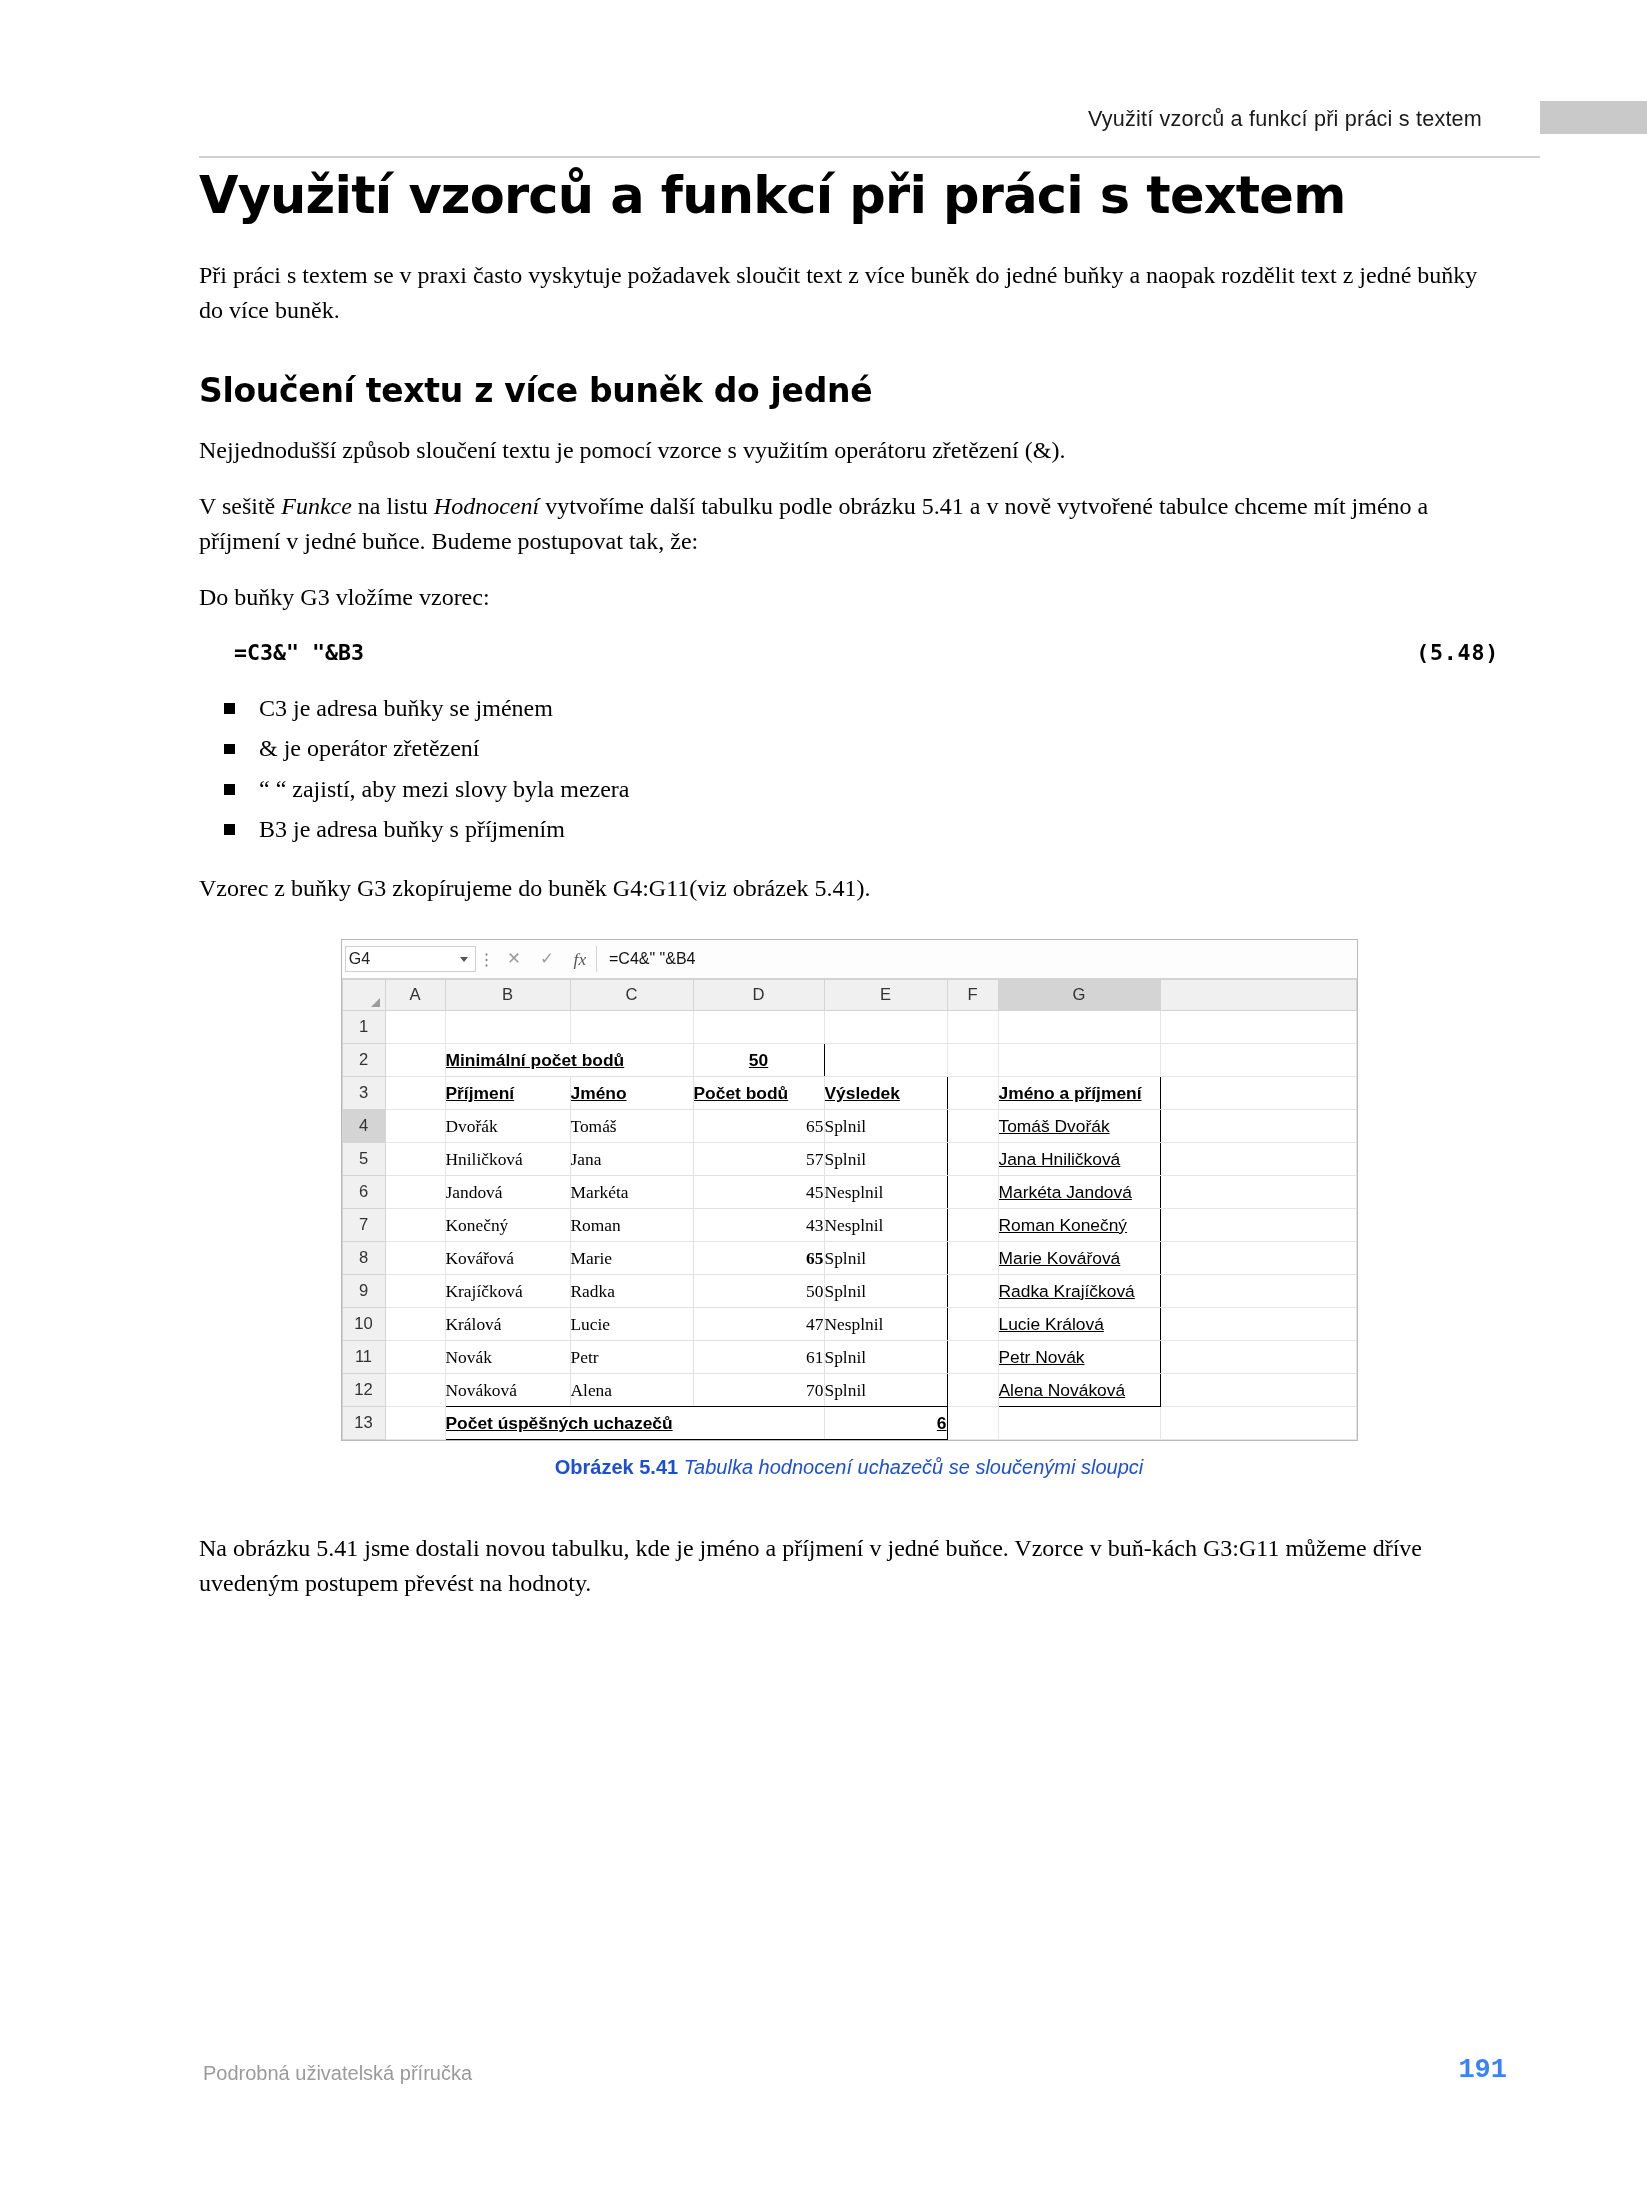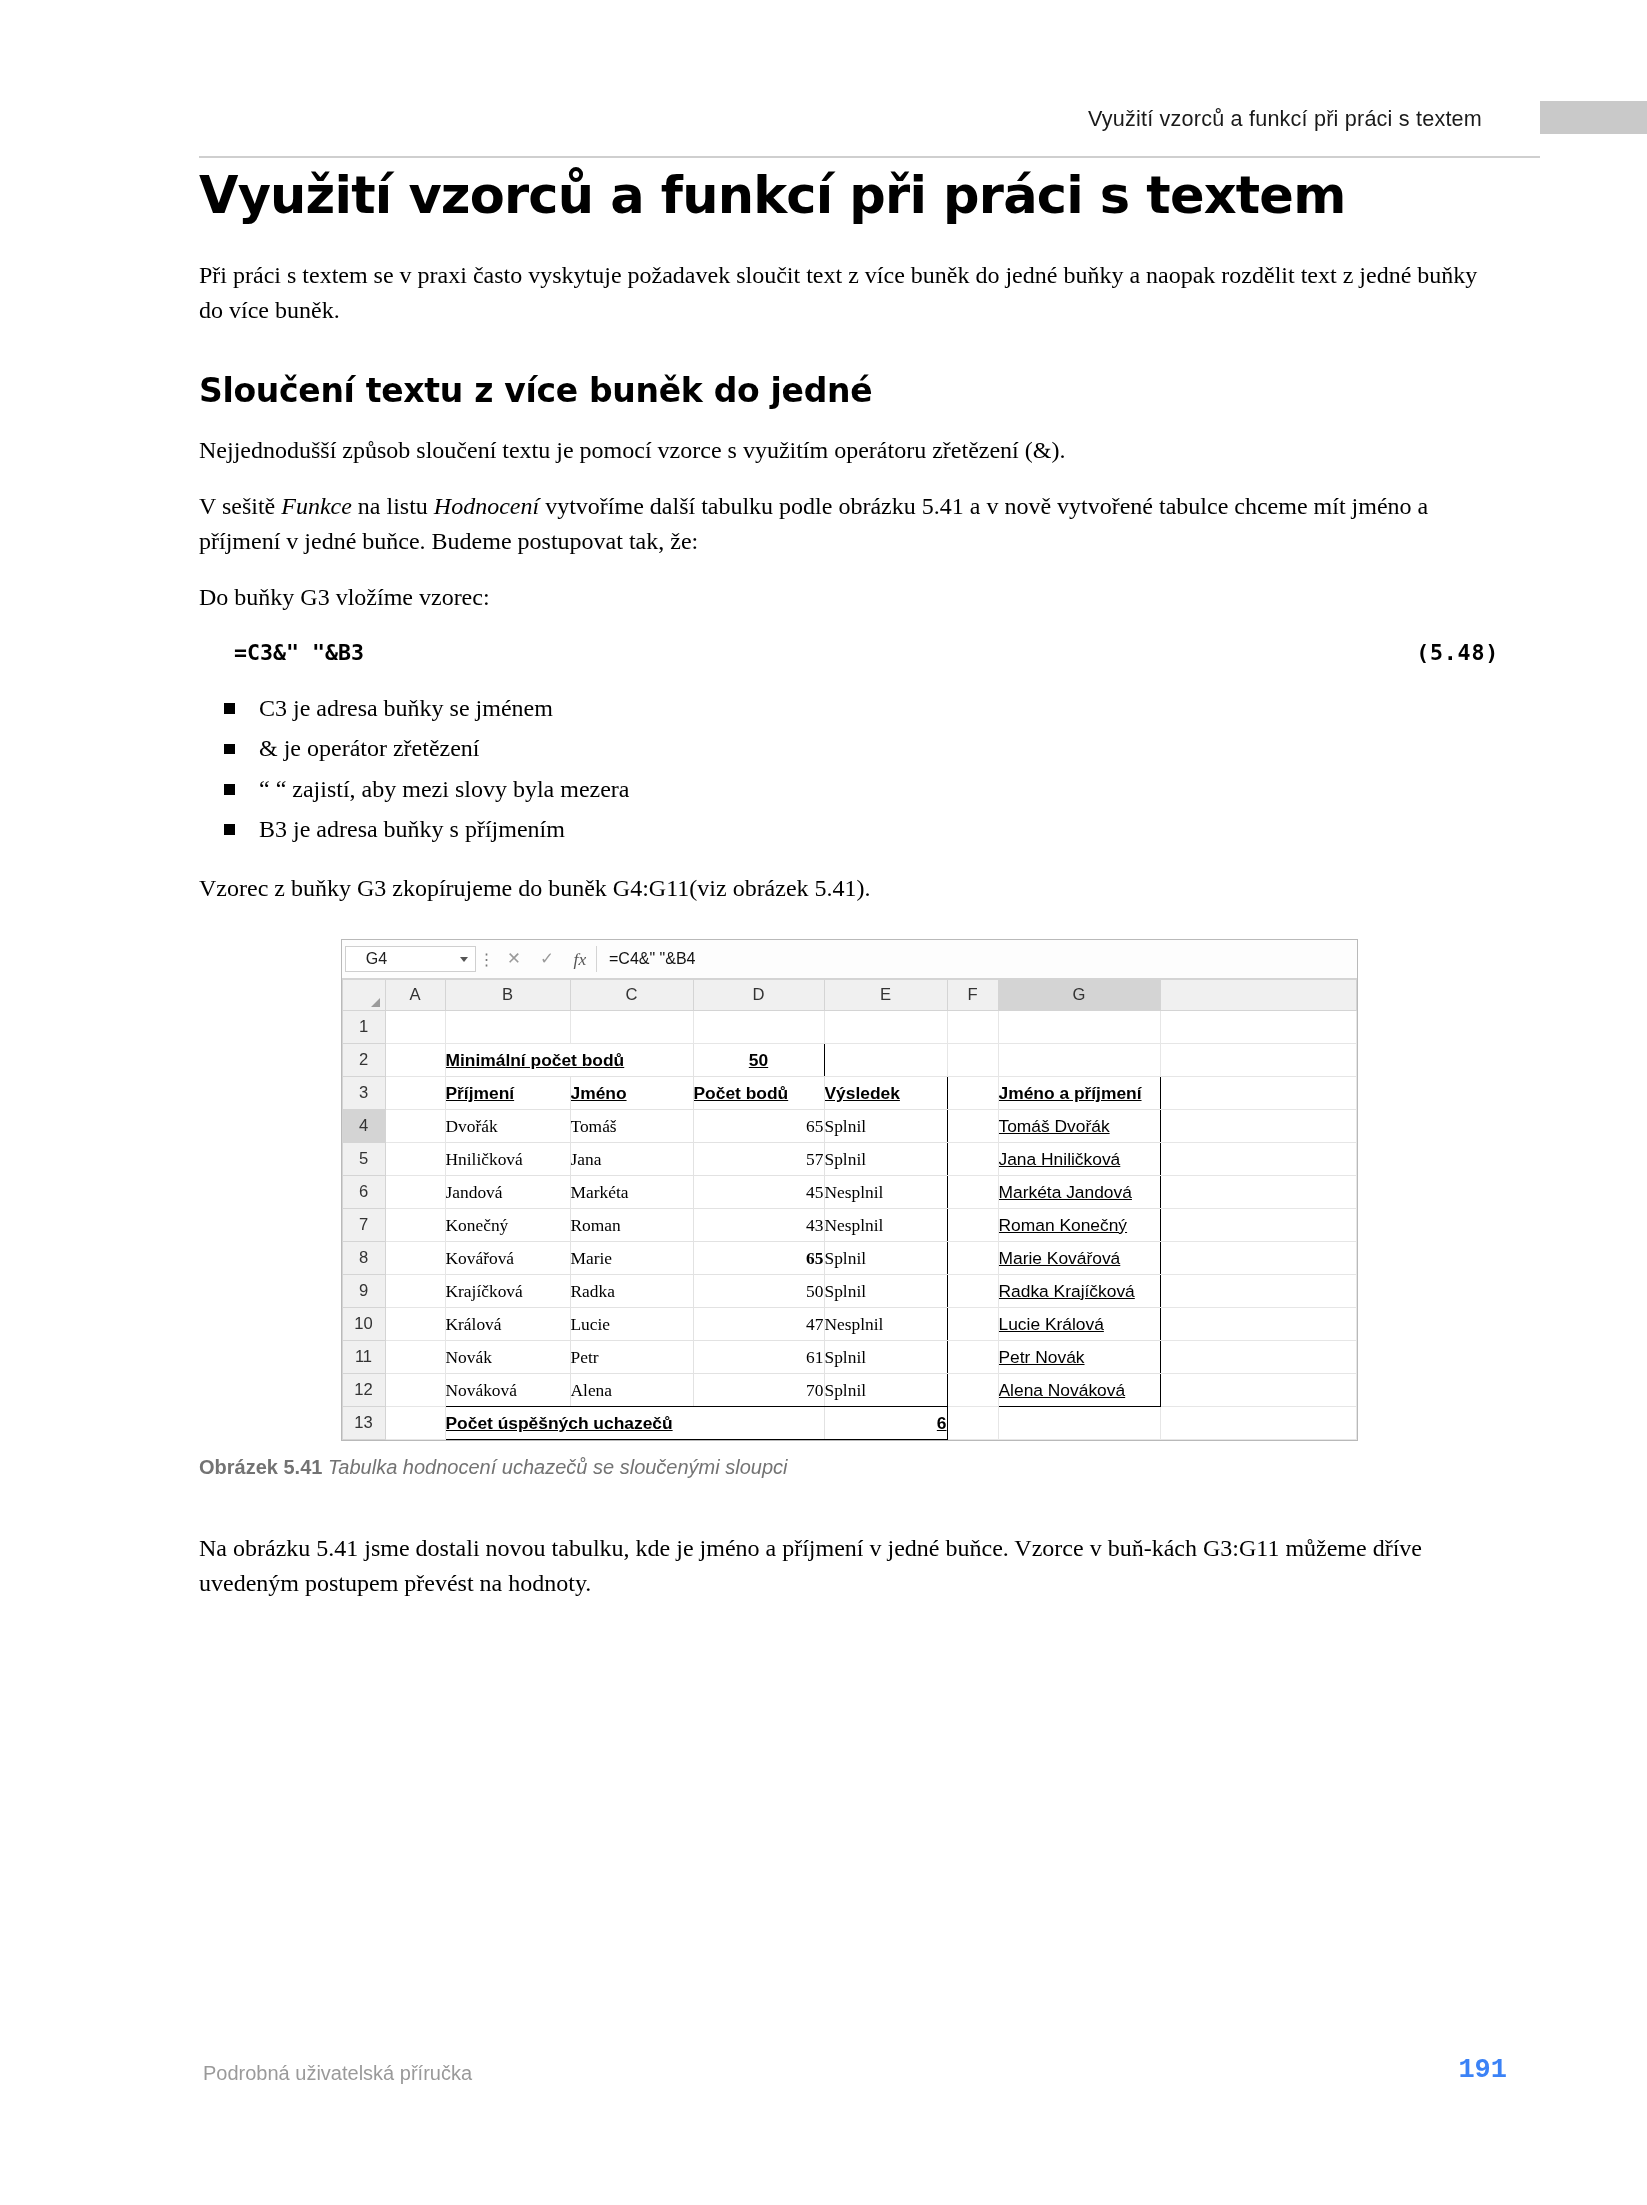--- a/index.html
+++ b/index.html
@@ -150,21 +150,21 @@
   }
   .namebox {
     width: 131px;
     height: 26.6px;
     border: 0.8px solid #cfcfcf;
     background: #fff;
     display: flex;
     align-items: center;
     font-size: 16px;
     color: #222;
-    padding-left: 20px;
+    padding-left: 3px;
     box-sizing: border-box;
     position: relative;
   }
   .namebox .caret {
     position: absolute;
     right: 6.6px;
     top: 10px;
     width: 0; height: 0;
     border-left: 4.2px solid transparent;
     border-right: 4.2px solid transparent;
@@ -248,25 +248,26 @@
   .cell.blank { border: 0.8px solid #e6e6e6; }
 
   
   .bt { border-top: 1.7px solid #000 !important; }
   .bb { border-bottom: 1.7px solid #000 !important; }
   .bl { border-left: 1.7px solid #000 !important; }
   .br { border-right: 1.7px solid #000 !important; }
   .inner-v { border-left: 0.8px solid #000 !important; }
 
   .caption {
+    text-align: center;
     margin-top: 15px;
     font-family: "Liberation Sans", sans-serif;
     font-size: 20px;
     font-style: italic;
-    color: #737373;
+    color: #1d4ed8;
   }
   .caption b { font-style: normal; font-weight: bold; }
 
   
   .footer {
     position: absolute;
     left: 199px;
     right: 141px;
     bottom: 108px;
     height: 42px;

